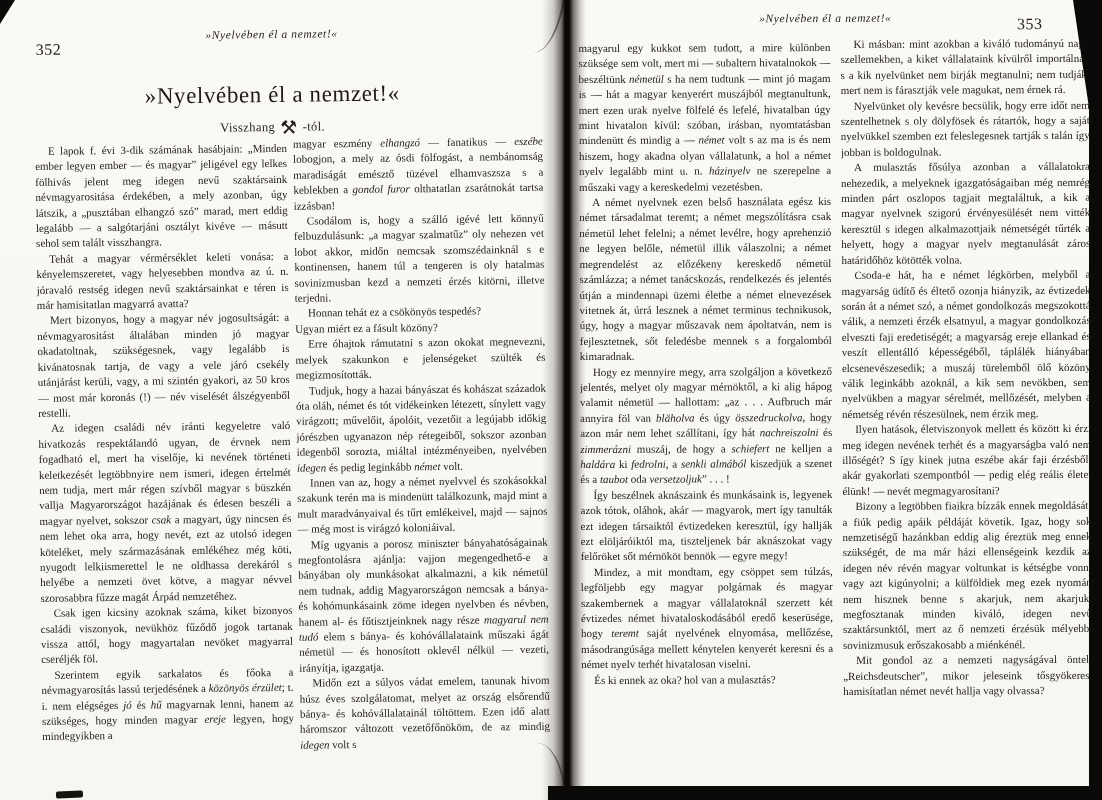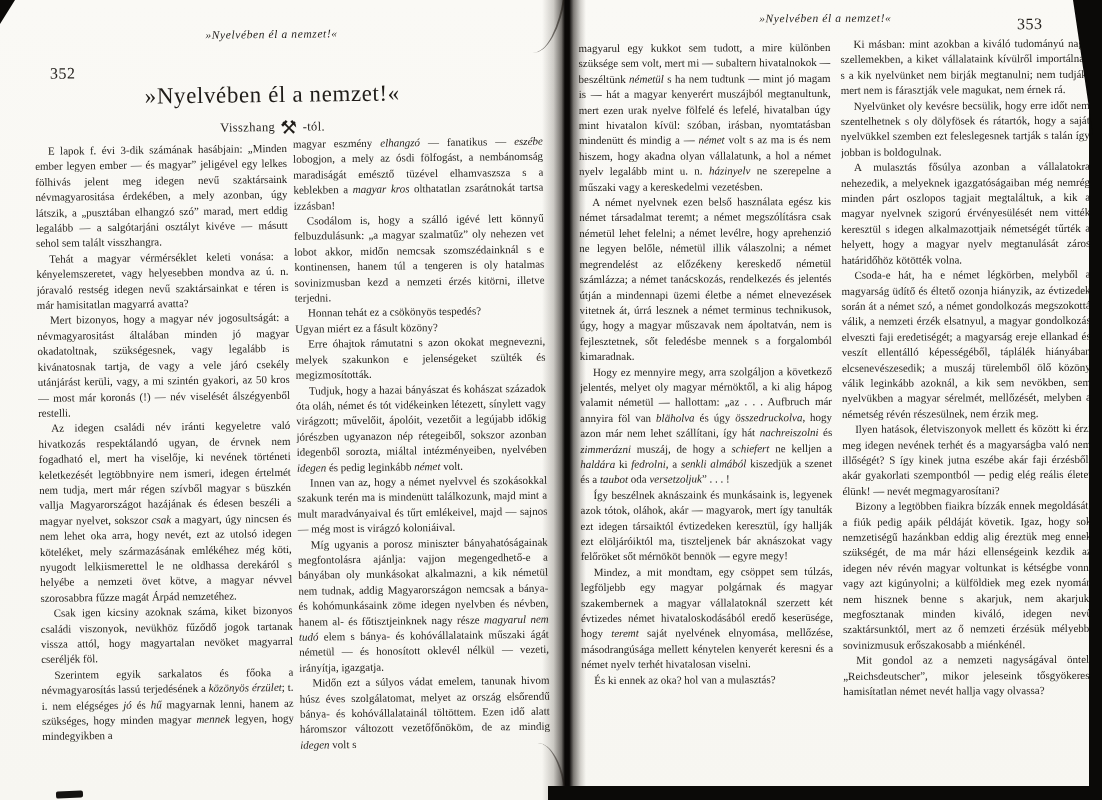--- a/index.html
+++ b/index.html
@@ -2,21 +2,21 @@
 <html><head>
 <meta charset="utf-8">
 <style>
   html,body{margin:0;padding:0;width:1102px;height:800px;overflow:hidden;background:#e9e7e2;}
   .canvas{position:relative;width:1102px;height:800px;background:linear-gradient(180deg,#faf9f5 0%,#f7f6f1 100%);
           font-family:"Liberation Serif","DejaVu Serif",serif;color:#201d19;}
   .page{position:absolute;top:0;height:800px;}
   .page-left{left:0;width:552px;transform:rotate(-0.7deg);transform-origin:50% 50%;}
   .page-right{left:552px;width:550px;transform:rotate(-0.25deg);transform-origin:50% 50%;}
   .pagenum{position:absolute;font-size:16px;letter-spacing:.5px;}
-  .pagenum-l{left:54px;top:38px;margin-top:24px;}
+  .pagenum-l{left:40px;top:38px;}
   .pagenum-r{right:58px;top:16px;}
   .runhead{position:absolute;left:0;right:0;text-align:center;font-style:italic;font-size:11.5px;letter-spacing:.6px;}
   .runhead-l{top:28px;}
   .runhead-r{top:12px;}
   .title{position:absolute;left:0;right:0;top:82px;margin:0;text-align:center;font-size:23px;font-weight:400;letter-spacing:.6px;}
   .byline{position:absolute;left:0;right:0;top:116px;text-align:center;font-size:12.5px;letter-spacing:.4px;}
   .byline .hammers{font-family:"DejaVu Sans",sans-serif;font-size:19px;vertical-align:-3px;padding:0 5px;}
   .col{position:absolute;overflow:hidden;}
   .colL1{left:38px;top:141px;width:252px;height:648px;}
   .colL2{left:296px;top:137px;width:250px;height:652px;}
@@ -51,24 +51,24 @@
     <h1 class="title">»Nyelvében él a nemzet!«</h1>
     <div class="byline">
       <span>Visszhang</span><span class="hammers">⚒</span><span>-tól.</span>
     </div>
     <div class="col colL1">
         <p class="para">E lapok f. évi 3-dik számának hasábjain: „Minden ember legyen ember — és magyar” jeligével egy lelkes fölhivás jelent meg idegen nevű szaktársaink névmagyarositása érdekében, a mely azonban, úgy látszik, a „pusztában elhangzó szó” marad, mert eddig legalább — a salgótarjáni osztályt kivéve — másutt sehol sem talált visszhangra.</p>
         <p class="para">Tehát a magyar vérmérséklet keleti vonása: a kényelemszeretet, vagy helyesebben mondva az ú. n. jóravaló restség idegen nevű szaktársainkat e téren is már hamisitatlan magyarrá avatta?</p>
         <p class="para">Mert bizonyos, hogy a magyar név jogosultságát: a névmagyarositást általában minden jó magyar okadatoltnak, szükségesnek, vagy legalább is kivánatosnak tartja, de vagy a vele járó csekély utánjárást kerüli, vagy, a mi szintén gyakori, az 50 kros — most már koronás (!) — név viselését álszégyenből restelli.</p>
         <p class="para">Az idegen családi név iránti kegyeletre való hivatkozás respektálandó ugyan, de érvnek nem fogadható el, mert ha viselője, ki nevének történeti keletkezését legtöbbnyire nem ismeri, idegen értelmét nem tudja, mert már régen szívből magyar s büszkén vallja Magyarországot hazájának és édesen beszéli a magyar nyelvet, sokszor <i>csak</i> a magyart, úgy nincsen és nem lehet oka arra, hogy nevét, ezt az utolsó idegen köteléket, mely származásának emlékéhez még köti, nyugodt lelkiismerettel le ne oldhassa derekáról s helyébe a nemzeti övet kötve, a magyar névvel szorosabbra fűzze magát Árpád nemzetéhez.</p>
         <p class="para">Csak igen kicsiny azoknak száma, kiket bizonyos családi viszonyok, nevükhöz fűződő jogok tartanak vissza attól, hogy magyartalan nevöket magyarral cseréljék föl.</p>
-        <p class="para">Szerintem egyik sarkalatos és főoka a névmagyarosítás lassú terjedésének a <i>közönyös érzület</i>; t. i. nem elégséges <i>jó</i> és <i>hű</i> magyarnak lenni, hanem az szükséges, hogy minden magyar <i>mennek</i> legyen, hogy mindegyikben a</p>
+        <p class="para">Szerintem egyik sarkalatos és főoka a névmagyarosítás lassú terjedésének a <i>közönyös érzület</i>; t. i. nem elégséges <i>jó</i> és <i>hű</i> magyarnak lenni, hanem az szükséges, hogy minden magyar <i>ereje</i> legyen, hogy mindegyikben a</p>
       </div>
     <div class="col colL2">
-        <p class="para cont">magyar eszmény <i>elhangzó</i> — fanatikus — <i>eszébe</i> lobogjon, a mely az ósdi fölfogást, a nembánomság maradiságát emésztő tüzével elhamvaszsza s a keblekben a <i>magyar kros</i> olthatatlan zsarátnokát tartsa izzásban!</p>
+        <p class="para cont">magyar eszmény <i>elhangzó</i> — fanatikus — <i>eszébe</i> lobogjon, a mely az ósdi fölfogást, a nembánomság maradiságát emésztő tüzével elhamvaszsza s a keblekben a <i>gondol furor</i> olthatatlan zsarátnokát tartsa izzásban!</p>
         <p class="para">Csodálom is, hogy a szálló igévé lett könnyű felbuzdulásunk: „a magyar szalmatűz” oly nehezen vet lobot akkor, midőn nemcsak szomszédainknál s e kontinensen, hanem túl a tengeren is oly hatalmas sovinizmusban kezd a nemzeti érzés kitörni, illetve terjedni.</p>
         <p class="para">Honnan tehát ez a csökönyös tespedés?</p>
         <p class="para cont">Ugyan miért ez a fásult közöny?</p>
         <p class="para">Erre óhajtok rámutatni s azon okokat megnevezni, melyek szakunkon e jelenségeket szülték és megizmosították.</p>
         <p class="para">Tudjuk, hogy a hazai bányászat és kohászat századok óta oláh, német és tót vidékeinken létezett, sínylett vagy virágzott; művelőit, ápolóit, vezetőit a legújabb időkig jórészben ugyanazon nép rétegeiből, sokszor azonban idegenből sorozta, miáltal intézményeiben, nyelvében <i>idegen</i> és pedig leginkább <i>német</i> volt.</p>
         <p class="para">Innen van az, hogy a német nyelvvel és szokásokkal szakunk terén ma is mindenütt találkozunk, majd mint a mult maradványaival és tűrt emlékeivel, majd — sajnos — még most is virágzó koloniáival.</p>
         <p class="para">Míg ugyanis a porosz miniszter bányahatóságainak megfontolásra ajánlja: vajjon megengedhető-e a bányában oly munkásokat alkalmazni, a kik németül nem tudnak, addig Magyarországon nemcsak a bánya- és kohómunkásaink zöme idegen nyelvben és névben, hanem al- és főtisztjeinknek nagy része <i>magyarul nem tudó</i> elem s bánya- és kohóvállalataink műszaki ágát németül — és honosított oklevél nélkül — vezeti, irányítja, igazgatja.</p>
         <p class="para">Midőn ezt a súlyos vádat emelem, tanunak hivom húsz éves szolgálatomat, melyet az ország elsőrendű bánya- és kohóvállalatainál töltöttem. Ezen idő alatt háromszor változott vezetőfőnököm, de az mindig <i>idegen</i> volt s</p>
       </div>
   </section>

